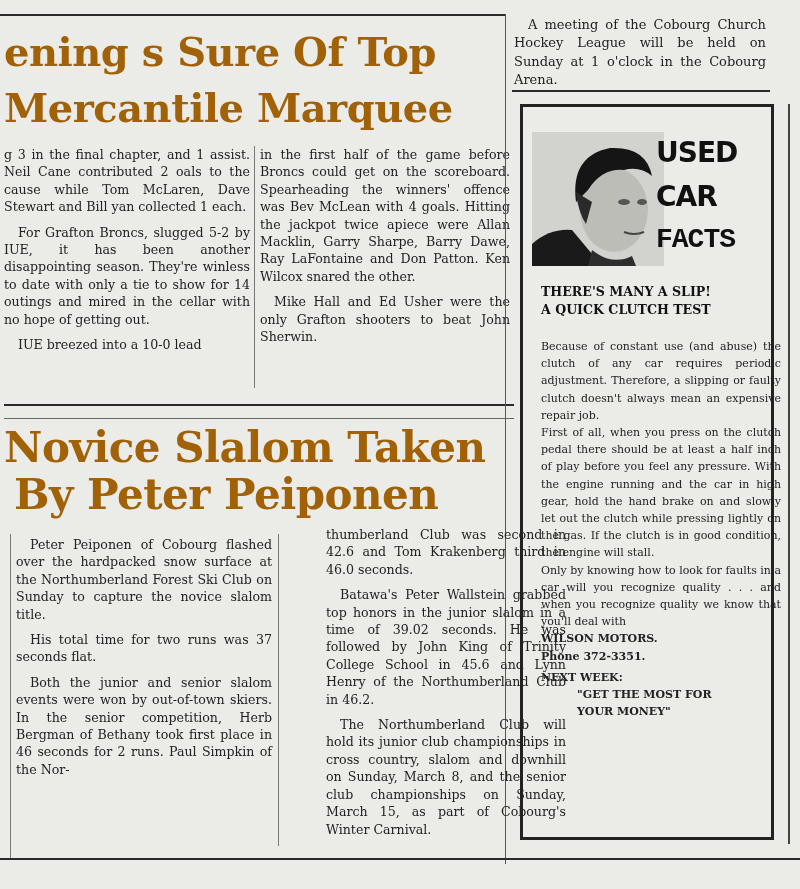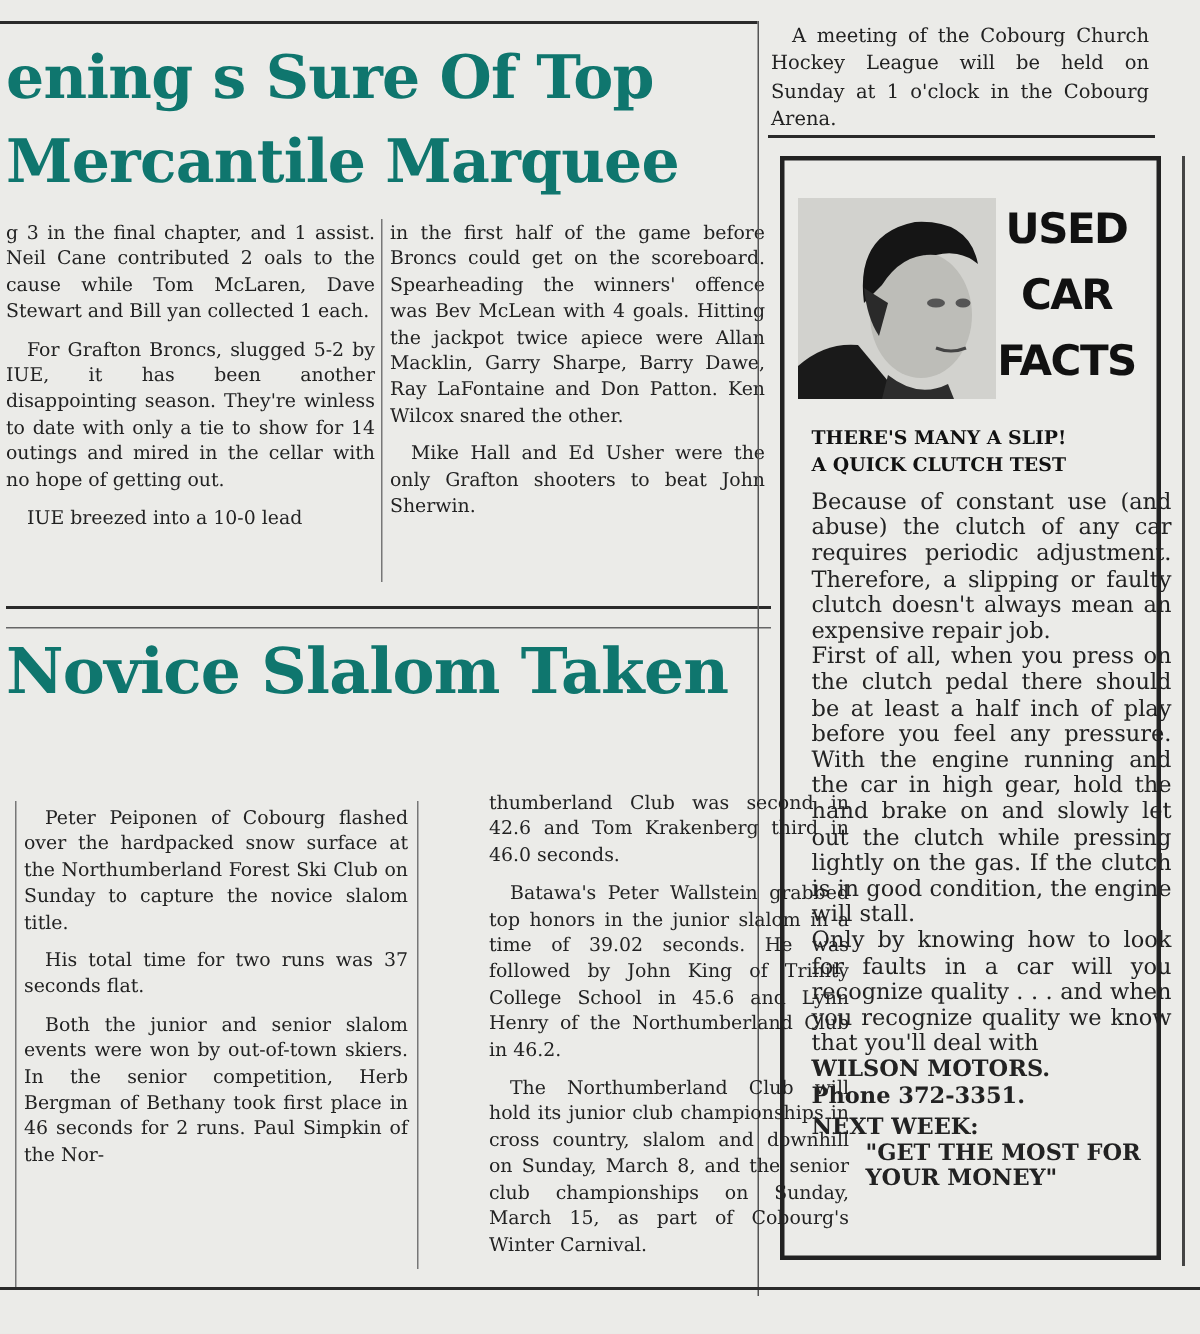--- a/index.html
+++ b/index.html
@@ -7,38 +7,38 @@
     width: 800px; height: 889px; overflow: hidden;
     background: #e6e6e3;
     font-family: "DejaVu Serif", serif;
     color: #1c1c1c;
     position: relative;
   }
   .page { position: absolute; left: 0; top: 0; width: 800px; height: 889px; background: #ebebe8; }
   .rule { position: absolute; background: #2a2a2a; }
   .headline {
     position: absolute; font-family: "DejaVu Serif", serif; font-weight: bold;
-    color: #0f766e; white-space: nowrap; letter-spacing: -0.5px;
+    color: #a16207; white-space: nowrap; letter-spacing: -0.5px;
   }
   .col {
     position: absolute; font-family: "DejaVu Serif", serif;
     font-size: 12.6px; line-height: 17.4px; color: #222; text-align: justify;
   }
   .col p { margin: 0; }
   .col .ind { text-indent: 14px; }
   .col .gap { margin-top: 8px; }
   .box { position: absolute; border: 3px solid #222; box-sizing: border-box; }
   .photo {
     position: absolute; left: 532px; top: 132px; width: 132px; height: 134px;
     background: #cfcfcb; overflow: hidden;
   }
   .adhead { position: absolute; font-family: "DejaVu Sans", sans-serif; font-weight: bold;
-    font-size: 28px; color: #111; text-align: center; width: 110px; left: 656px; letter-spacing: -1px; }
+    font-size: 28px; color: #111; text-align: left; width: 110px; left: 656px; letter-spacing: -1px; }
   .adsub { position: absolute; left: 541px; font-family: "DejaVu Serif", serif; font-weight: bold; font-size: 12.6px; color:#111; }
-  .adbody { position: absolute; left: 541px; width: 240px; font-family: "DejaVu Serif", serif; font-size: 15px; line-height: 17.2px; text-align: justify; color: #222; }
+  .adbody { position: absolute; left: 541px; width: 240px; font-family: "DejaVu Serif", serif; font-size: 11px; line-height: 17.2px; text-align: justify; color: #222; margin-top: 12px; }
   .adbody p { margin: 0; }
   .bold { font-weight: bold; }
 </style>
 </head>
 <body>
 
 <div class="page">
 
   <div class="rule" style="left:0;top:14px;width:505px;height:2px;"></div>
 
@@ -55,20 +55,21 @@
     <p>in the first half of the game before Broncs could get on the scoreboard. Spearheading the winners' offence was Bev McLean with 4 goals. Hitting the jackpot twice apiece were Allan Macklin, Garry Sharpe, Barry Dawe, Ray LaFontaine and Don Patton. Ken Wilcox snared the other.</p>
     <p class="ind gap">Mike Hall and Ed Usher were the only Grafton shooters to beat John Sherwin.</p>
   </div>
 
   <div class="rule" style="left:4px;top:404px;width:510px;height:2px;"></div>
   <div class="rule" style="left:4px;top:418px;width:510px;height:1px;background:#666;"></div>
 
   <div class="rule" style="left:505px;top:14px;width:1px;height:850px;background:#555;"></div>
 
   <div class="headline" style="left:4px;top:423px;font-size:42px;">Novice Slalom Taken</div>
+  <div class="headline" style="left:14px;top:470px;font-size:42px;">By Peter Peiponen</div>
 
   <div class="col" style="left:16px;top:536px;width:256px;">
     <p class="ind">Peter Peiponen of Cobourg flashed over the hardpacked snow surface at the Northumberland Forest Ski Club on Sunday to capture the novice slalom title.</p>
     <p class="ind gap">His total time for two runs was 37 seconds flat.</p>
     <p class="ind gap">Both the junior and senior slalom events were won by out-of-town skiers. In the senior competition, Herb Bergman of Bethany took first place in 46 seconds for 2 runs. Paul Simpkin of the Nor-</p>
   </div>
   <div class="rule" style="left:278px;top:534px;width:1px;height:312px;background:#777;"></div>
   <div class="rule" style="left:10px;top:534px;width:1px;height:326px;background:#777;"></div>
   <div class="col" style="left:284px;top:526px;width:240px;margin-left:42px;">
     <p>thumberland Club was second in 42.6 and Tom Krakenberg third in 46.0 seconds.</p>
@@ -95,21 +96,21 @@
       <path d="M44,60 Q46,80 54,92 L60,70 Z" fill="#2a2a2a"></path>
       <ellipse cx="92" cy="70" rx="6" ry="3" fill="#555"></ellipse>
       <ellipse cx="110" cy="70" rx="5" ry="3" fill="#555"></ellipse>
       <path d="M92,100 Q102,104 112,100" stroke="#444" stroke-width="2" fill="none"></path>
       <path d="M60,118 Q80,134 100,124 L104,134 L56,134 Z" fill="#2d2d2d"></path>
     </svg>
   </div>
 
   <div class="adhead" style="top:136px;">USED</div>
   <div class="adhead" style="top:180px;">CAR</div>
-  <div class="adhead" style="top:224px;">FACTS</div>
+  <div class="adhead" style="top:224px;font-family:Liberation Mono, monospace;">FACTS</div>
 
   <div class="adsub" style="top:284px;">THERE'S MANY A SLIP!</div>
   <div class="adsub" style="top:302px;">A QUICK CLUTCH TEST</div>
 
   <div class="adbody" style="top:326px;">
     <p>Because of constant use (and abuse) the clutch of any car requires periodic adjustment. Therefore, a slipping or faulty clutch doesn't always mean an expensive repair job.</p>
     <p>First of all, when you press on the clutch pedal there should be at least a half inch of play before you feel any pressure. With the engine running and the car in high gear, hold the hand brake on and slowly let out the clutch while pressing lightly on the gas. If the clutch is in good condition, the engine will stall.</p>
     <p>Only by knowing how to look for faults in a car will you recognize quality . . . and when you recognize quality we know that you'll deal with</p>
     <p class="bold">WILSON MOTORS.</p>
     <p class="bold">Phone 372-3351.</p>

